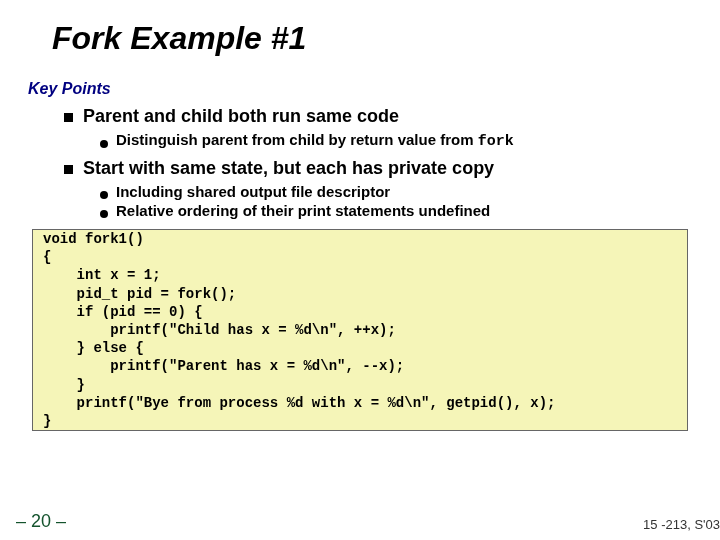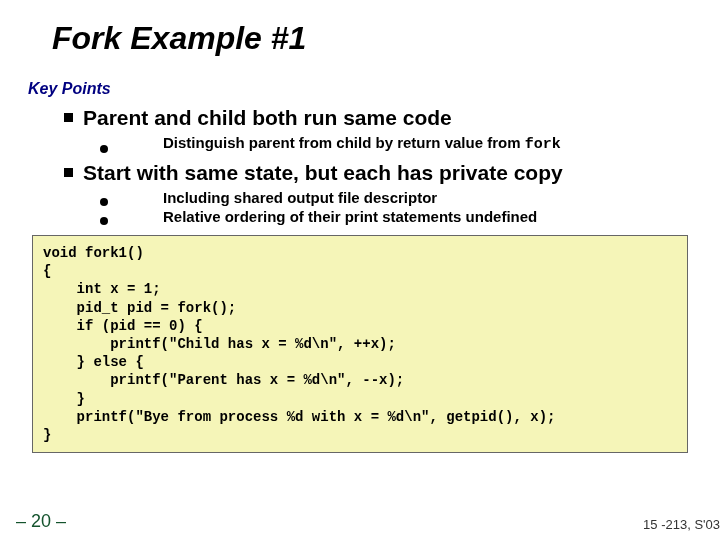--- a/index.html
+++ b/index.html
@@ -38,30 +38,29 @@
   }
   .sq {
     width: 9px;
     height: 9px;
     background: #000;
     flex-shrink: 0;
     margin-top: 7px;
     margin-right: 10px;
   }
   .b1-text {
-    font-size: 21px;
+    font-size: 18px;
     font-weight: bold;
     color: #000;
   }
   .bullet-2 {
     display: flex;
-    align-items: flex-end;
+    align-items: center;
     margin-left: 76px;
     margin-bottom: 2px;
-    gap: 47px;
   }
   .disc {
     width: 8px;
     height: 8px;
     background: #000;
     border-radius: 50%;
     flex-shrink: 0;
     margin-top: 6px;
     margin-right: 8px;
   }
@@ -71,21 +70,21 @@
     color: #000;
   }
   .mono {
     font-family: "Courier New", monospace;
   }
   .spacer { height: 6px; }
   .codebox {
     margin: 10px 8px 0 8px;
     border: 1px solid #666;
     background: #f5f5b8;
-    padding: 8px 10px;
+    padding: 0 10px;
     font-family: "Courier New", monospace;
     font-size: 14px;
     font-weight: bold;
     line-height: 1.3;
     white-space: pre;
     color: #000;
   }
   .footer {
     position: absolute;
     left: 16px;

